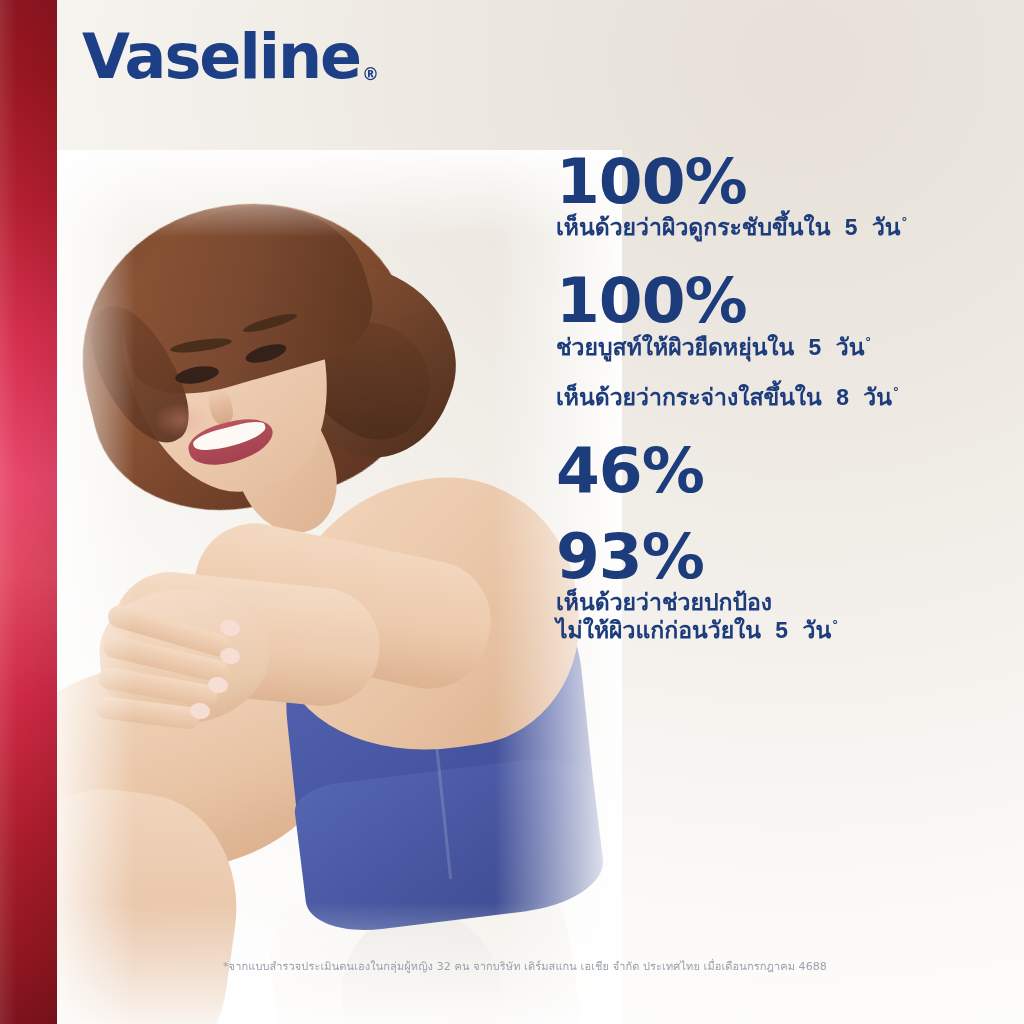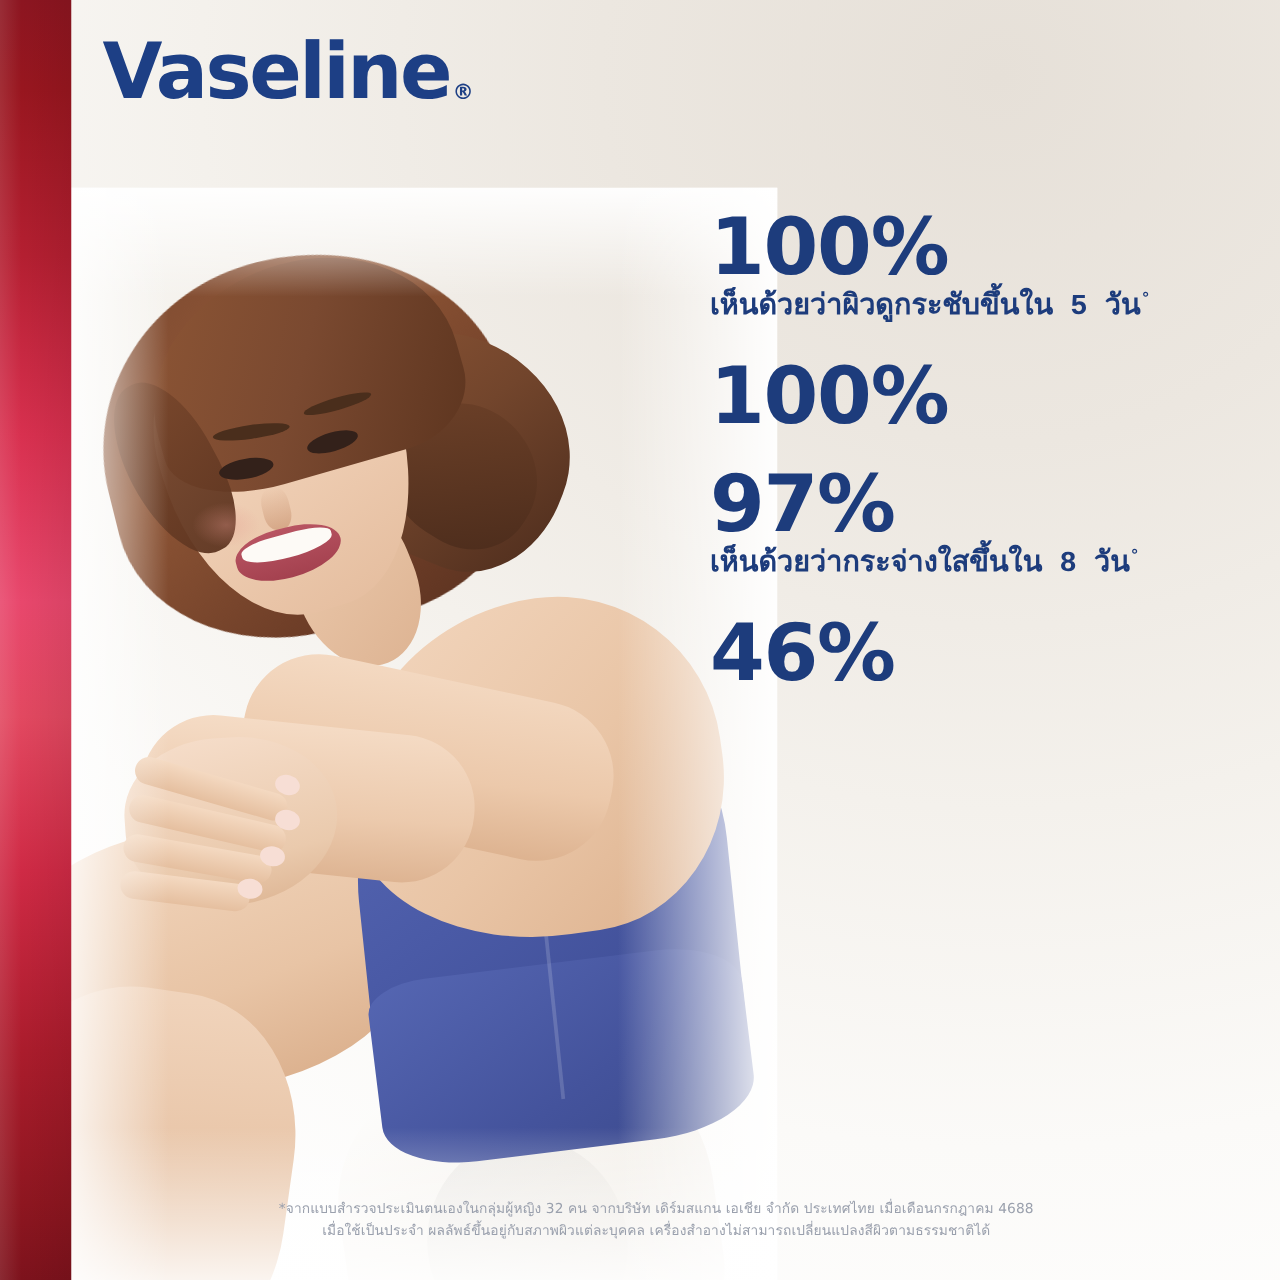--- a/index.html
+++ b/index.html
@@ -235,24 +235,23 @@
     background:
       linear-gradient(to right, rgba(255,255,255,.92) 0%, rgba(255,255,255,0) 16%),
       linear-gradient(to left, rgba(255,255,255,.96) 0%, rgba(255,255,255,0) 22%),
       linear-gradient(to top, rgba(255,255,255,.85) 0%, rgba(255,255,255,0) 14%),
       linear-gradient(to bottom, rgba(255,255,255,.95) 0%, rgba(255,255,255,0) 10%);
     pointer-events:none;
   }
 
   
   .stats {
-    position:absolute; left:568px; top:150px;
+    position:absolute; left:556px; top:150px;
     width:440px;
     z-index:7;
-    margin-top:16px;
   }
   .stat { margin-bottom:18px; }
   .stat-pct {
     font-family:"DejaVu Sans","Liberation Sans",sans-serif;
     font-size:63px; font-weight:700; letter-spacing:-1px;
     color:#1d3c7c; line-height:1.02;
   }
   .stat-lines { margin-top:1px; }
   .stat-line {
     font-family:Liberation Mono, monospace;
@@ -350,35 +349,41 @@
     <div class="stat s1">
       <div class="stat-pct">100%</div>
       <div class="stat-lines">
         <div class="stat-line"><span>เห็นด้วยว่าผิวดูกระชับขึ้นใน 5 วัน</span><span class="deg">°</span></div>
       </div>
     </div>
 
     <div class="stat s2">
       <div class="stat-pct">100%</div>
       <div class="stat-lines">
+        <div class="stat-line"><span>ช่วยบูสท์ให้ผิวยืดหยุ่นใน 5 วัน</span><span class="deg">°</span></div>
       </div>
     </div>
 
     <div class="stat s3">
-      <div class="stat-pct">97%</div>
       <div class="stat-lines">
         <div class="stat-line"><span>เห็นด้วยว่ากระจ่างใสขึ้นใน 8 วัน</span><span class="deg">°</span></div>
       </div>
     </div>
 
     <div class="stat s4">
       <div class="stat-pct">46%</div>
     </div>
 
+    <div class="stat s5">
+      <div class="stat-pct">93%</div>
+      <div class="stat-lines">
+        <div class="stat-line"><span>เห็นด้วยว่าช่วยปกป้อง</span></div>
+        <div class="stat-line"><span>ไม่ให้ผิวแก่ก่อนวัยใน 5 วัน</span><span class="deg">°</span></div>
+      </div>
+    </div>
 
   </div>
 
   <div class="footnote">
     <div class="fn-line">*จากแบบสำรวจประเมินตนเองในกลุ่มผู้หญิง 32 คน จากบริษัท เดิร์มสแกน เอเชีย จำกัด ประเทศไทย เมื่อเดือนกรกฎาคม 4688</div>
-    <div class="fn-line">เมื่อใช้เป็นประจำ ผลลัพธ์ขึ้นอยู่กับสภาพผิวแต่ละบุคคล เครื่องสำอางไม่สามารถเปลี่ยนแปลงสีผิวตามธรรมชาติได้</div>
   </div>
 
 </div>
 
 </body></html>

